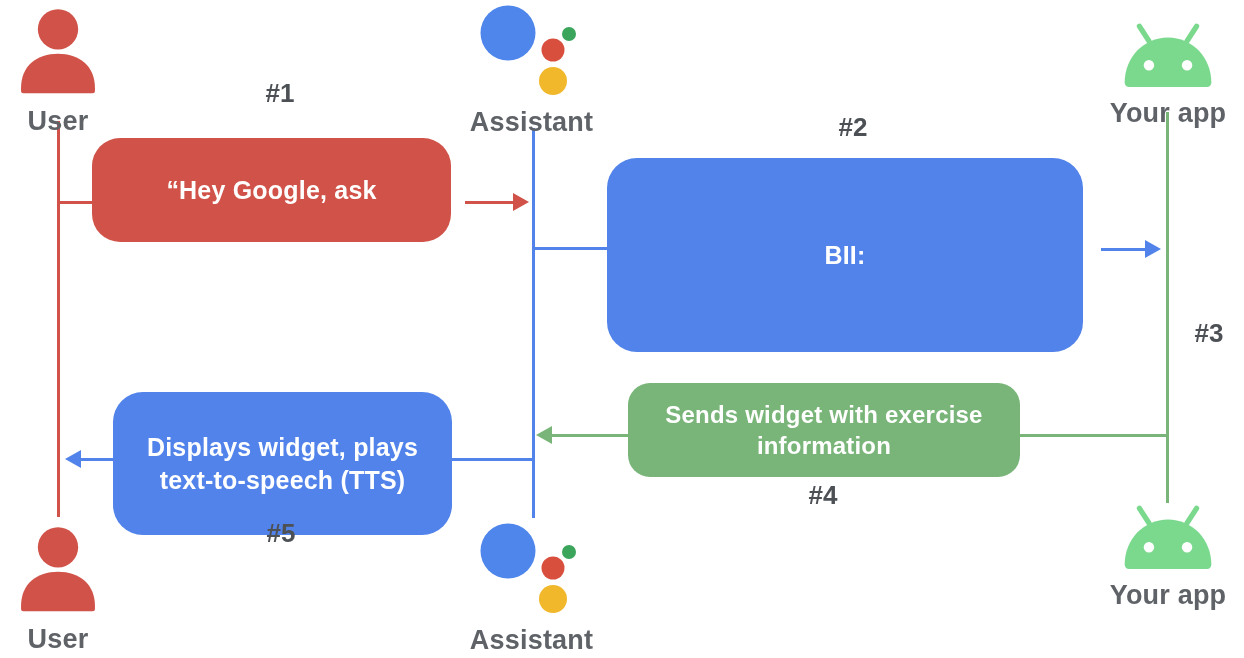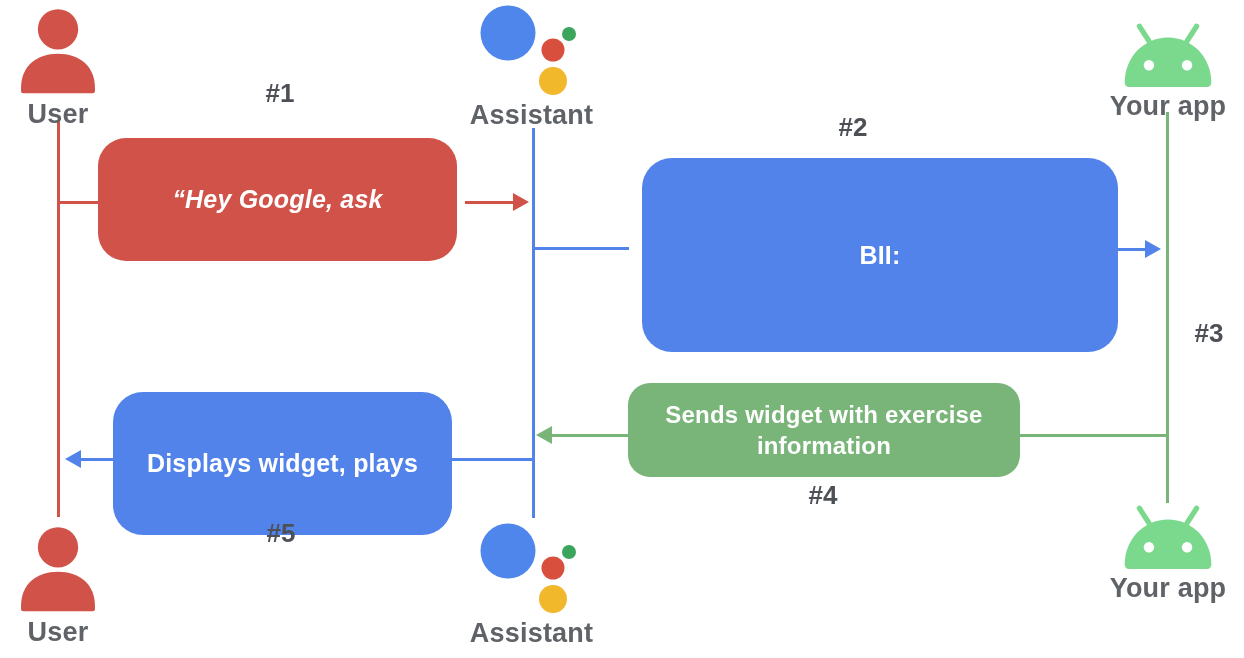--- a/index.html
+++ b/index.html
@@ -10,21 +10,21 @@
     --label-gray:#5F6368;
     --step-gray:#4D5156;
   }
   html,body{margin:0;padding:0;background:#fff;}
   .stage{
     position:relative;width:1244px;height:658px;background:#ffffff;overflow:hidden;
     font-family:"Liberation Sans",sans-serif;
   }
   .actor{position:absolute;display:flex;flex-direction:column;align-items:center;}
   .actor-label{
-    font-size:27px;font-weight:700;color:var(--label-gray);margin-top:3px;white-space:nowrap;
+    font-size:27px;font-weight:700;color:var(--label-gray);margin-top:10px;white-space:nowrap;
     letter-spacing:.2px;
   }
   .lifeline{position:absolute;width:3px;}
   .lifeline.red{background:var(--red);}
   .lifeline.blue{background:var(--blue);}
   .lifeline.green{background:var(--green);}
   .hline{position:absolute;height:3px;}
   .hline.red{background:var(--red);}
   .hline.blue{background:var(--blue);}
   .hline.green{background:var(--green);}
@@ -65,35 +65,36 @@
   <div class="arrowhead right blue" style="left:1145px;top:240px;"></div>
 
   <div class="hline green" style="left:1018px;top:434px;width:148px;"></div>
   <div class="hline green" style="left:552px;top:434px;width:78px;"></div>
   <div class="arrowhead left green" style="left:536px;top:426px;"></div>
 
   <div class="hline blue" style="left:450px;top:458px;width:83px;"></div>
   <div class="hline blue" style="left:81px;top:458px;width:34px;"></div>
   <div class="arrowhead left blue" style="left:65px;top:450px;"></div>
 
-  <div class="msgbox red" style="left:98px;top:138px;width:359px;height:123px;font-style:italic;">
+  <div class="msgbox red" style="left:92px;top:138px;width:359px;height:104px;">
     <div class="msg-line">“Hey Google, ask</div>
   </div>
 
-  <div class="msgbox blue" style="left:642px;top:158px;width:476px;height:194px;">
+  <div class="msgbox blue" style="left:607px;top:158px;width:476px;height:194px;">
     <div class="msg-line">BII:</div>
   </div>
 
   <div class="msgbox green" style="left:628px;top:383px;width:392px;height:94px;">
     <div class="msg-line">Sends widget with exercise</div>
     <div class="msg-line">information</div>
   </div>
 
   <div class="msgbox blue" style="left:113px;top:392px;width:339px;height:143px;">
     <div class="msg-line">Displays widget, plays</div>
+    <div class="msg-line">text-to-speech (TTS)</div>
   </div>
 
   <div class="step" style="left:280px;top:78px;">#1</div>
   <div class="step" style="left:853px;top:112px;">#2</div>
   <div class="step" style="left:1209px;top:318px;">#3</div>
   <div class="step" style="left:823px;top:480px;">#4</div>
   <div class="step" style="left:281px;top:518px;">#5</div>
 
   <div class="actor" style="left:10px;top:8px;width:96px;">
     <svg width="84" height="88" viewBox="0 0 100 104">

